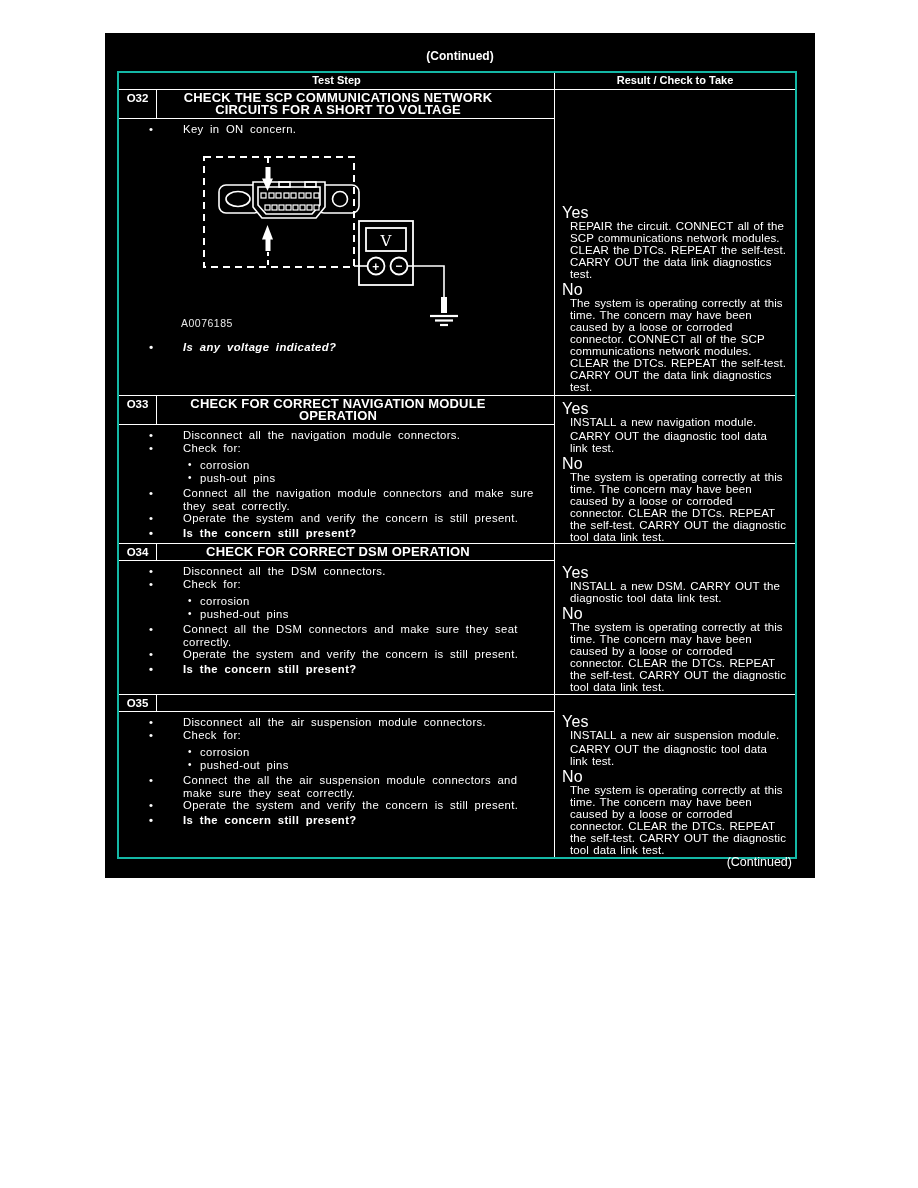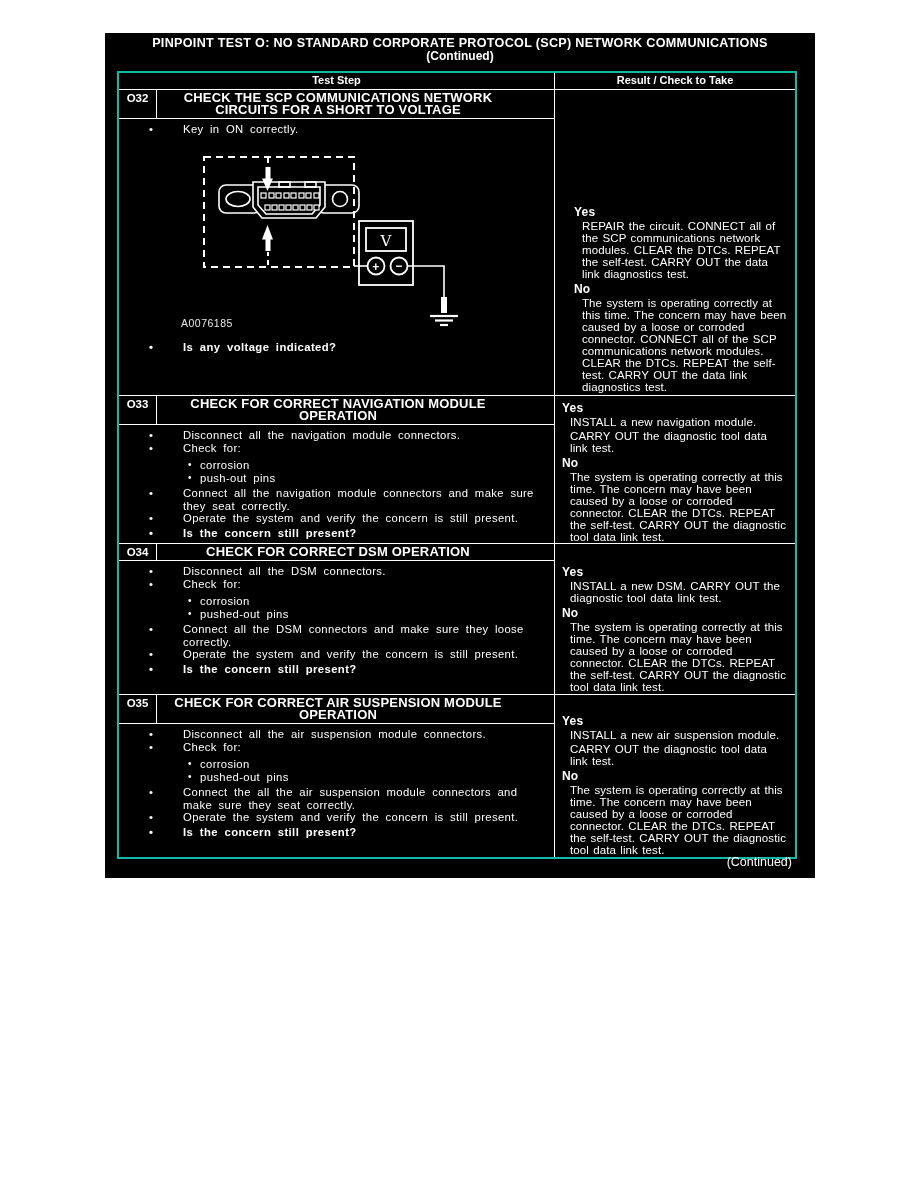--- a/index.html
+++ b/index.html
@@ -21,21 +21,21 @@
     position:absolute;top:17px;left:0;width:100%;
     text-align:center;font-weight:bold;font-size:12px;line-height:13px;
   }
   .ptable{
     position:absolute;left:12px;top:38px;width:680px;
     border:2px solid #14b8a6;box-sizing:border-box;background:#000;
   }
   .row{display:flex;border-top:1px solid #ffffff;box-sizing:border-box;overflow:hidden;}
   .thead{border-top:none;height:16px;}
   .th{font-weight:bold;font-size:11px;line-height:15px;text-align:center;box-sizing:border-box;}
-  .r32{height:306px;gap:12px;}
+  .r32{height:306px;}
   .r33{height:148px;}
   .r34{height:151px;}
   .r35{height:163px;}
   .cell-step{
     width:436px;border-right:1px solid #ffffff;box-sizing:border-box;
     position:relative;overflow:hidden;
   }
   .th-left{width:436px;border-right:1px solid #ffffff;}
   .th-right{flex:1;}
   .cell-result{
@@ -60,54 +60,53 @@
     padding:4px 6px 0 0;
     font-size:11.3px;line-height:12.5px;letter-spacing:0.35px;word-spacing:3px;
   }
   .b1{position:relative;padding-left:64px;}
   .b1::before{content:"\2022";position:absolute;left:30px;}
   .b2{position:relative;padding-left:81px;}
   .b2::before{content:"\2022";position:absolute;left:69px;font-size:10px;}
   .sub-first{margin-top:5px;}
   .after-sub{margin-top:3px;}
   .bq{font-weight:bold;margin-top:2px;letter-spacing:0.4px;}
-  .q32{margin-top:8px;}
+  .q32{margin-top:8px;font-style:italic;}
   .diagram{display:block;margin:19px 0 0 0;}
-  .yn{font-weight:bold;font-size:12px;line-height:13px;margin-bottom:1px;letter-spacing:0.2px;}
+  .yn{font-weight:normal;font-size:16px;line-height:13px;margin-bottom:1px;letter-spacing:0.2px;}
   .yn-no{margin-top:3px;}
   .rp{margin:0 0 2px 8px;}
   .footer-cont{
     position:absolute;top:822px;right:23px;
     font-size:12.5px;line-height:14px;color:#ffffff;
   }
 </style>
 </head>
 <body>
 
 <div class="canvas">
   <div class="sheet">
 
-    <div class="doc-title">PINPOINT TEST O: NO STANDARD CORPORATE PROTOCOL (SCP) NETWORK COMMUNICATIONS</div>
     <div class="doc-subtitle">(Continued)</div>
 
     <div class="ptable">
 
       <div class="row thead">
         <div class="th th-left">Test Step</div>
         <div class="th th-right">Result / Check to Take</div>
       </div>
 
       <div class="row r32">
         <div class="cell-step">
           <div class="step-head">
             <div class="step-num">O32</div>
             <div class="step-title">CHECK THE SCP COMMUNICATIONS NETWORK CIRCUITS FOR A SHORT TO VOLTAGE</div>
           </div>
           <div class="step-body">
-            <div class="b1">Key in ON correctly.</div>
+            <div class="b1">Key in ON concern.</div>
 
             <svg class="diagram" width="420" height="178" viewBox="0 0 420 178">
 
               <rect x="85" y="2" width="150" height="110" fill="none" stroke="#ffffff" stroke-width="2" stroke-dasharray="7 5"></rect>
 
               <g stroke="#ffffff" fill="none" stroke-width="1.6">
                 <rect x="100" y="30" width="42" height="28" rx="7"></rect>
                 <ellipse cx="119" cy="44" rx="12" ry="7.5"></ellipse>
                 <rect x="198" y="30" width="42" height="28" rx="7"></rect>
                 <circle cx="221" cy="44" r="7.5"></circle>
@@ -212,38 +211,37 @@
         <div class="cell-step">
           <div class="step-head">
             <div class="step-num">O34</div>
             <div class="step-title">CHECK FOR CORRECT DSM OPERATION</div>
           </div>
           <div class="step-body">
             <div class="b1">Disconnect all the DSM connectors.</div>
             <div class="b1">Check for:</div>
             <div class="b2 sub-first">corrosion</div>
             <div class="b2">pushed-out pins</div>
-            <div class="b1 after-sub">Connect all the DSM connectors and make sure they loose correctly.</div>
+            <div class="b1 after-sub">Connect all the DSM connectors and make sure they seat correctly.</div>
             <div class="b1">Operate the system and verify the concern is still present.</div>
             <div class="b1 bq">Is the concern still present?</div>
           </div>
         </div>
         <div class="cell-result res34">
           <div class="yn">Yes</div>
           <div class="rp">INSTALL a new DSM. CARRY OUT the diagnostic tool data link test.</div>
           <div class="yn yn-no">No</div>
           <div class="rp">The system is operating correctly at this time. The concern may have been caused by a loose or corroded connector. CLEAR the DTCs. REPEAT the self-test. CARRY OUT the diagnostic tool data link test.</div>
         </div>
       </div>
 
       <div class="row r35">
         <div class="cell-step">
           <div class="step-head">
             <div class="step-num">O35</div>
-            <div class="step-title">CHECK FOR CORRECT AIR SUSPENSION MODULE OPERATION</div>
           </div>
           <div class="step-body">
             <div class="b1">Disconnect all the air suspension module connectors.</div>
             <div class="b1">Check for:</div>
             <div class="b2 sub-first">corrosion</div>
             <div class="b2">pushed-out pins</div>
             <div class="b1 after-sub">Connect the all the air suspension module connectors and make sure they seat correctly.</div>
             <div class="b1">Operate the system and verify the concern is still present.</div>
             <div class="b1 bq">Is the concern still present?</div>
           </div>

